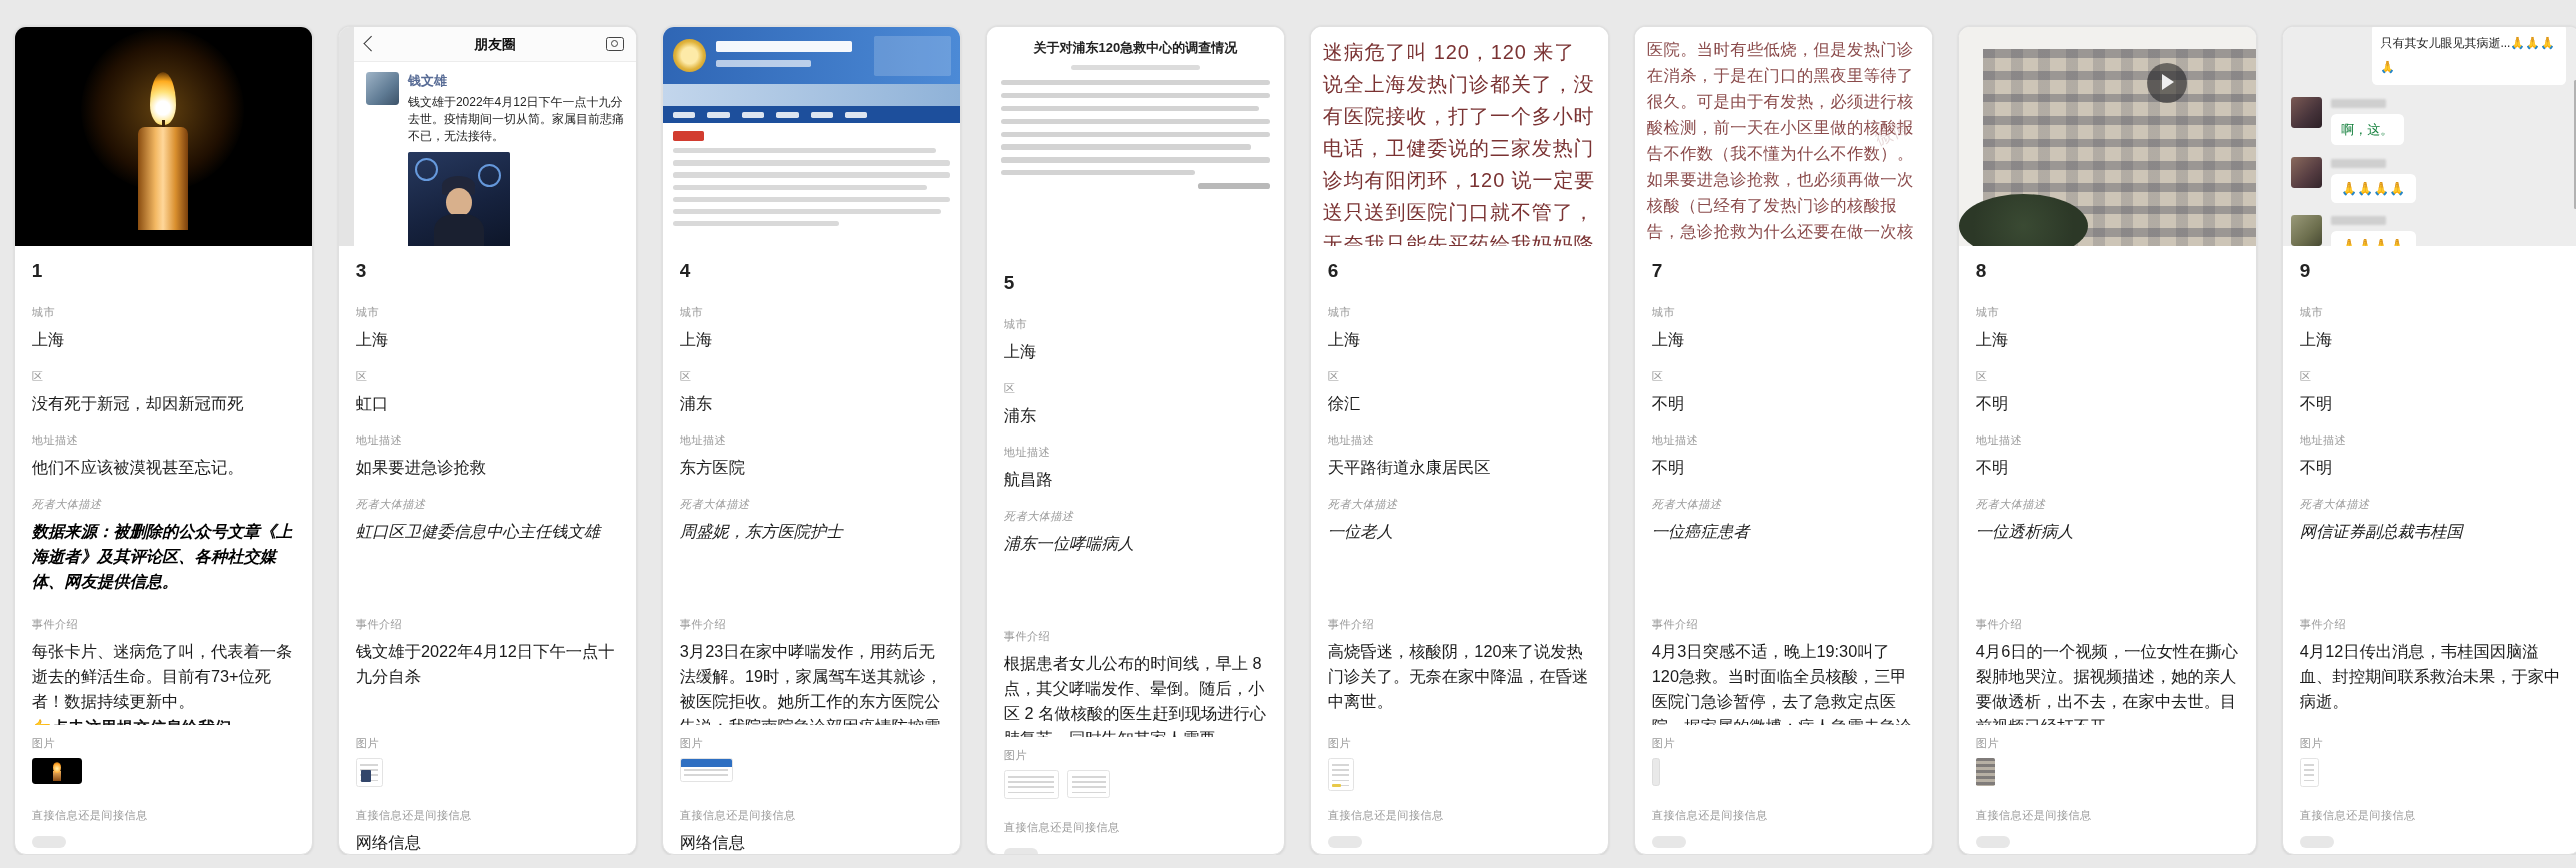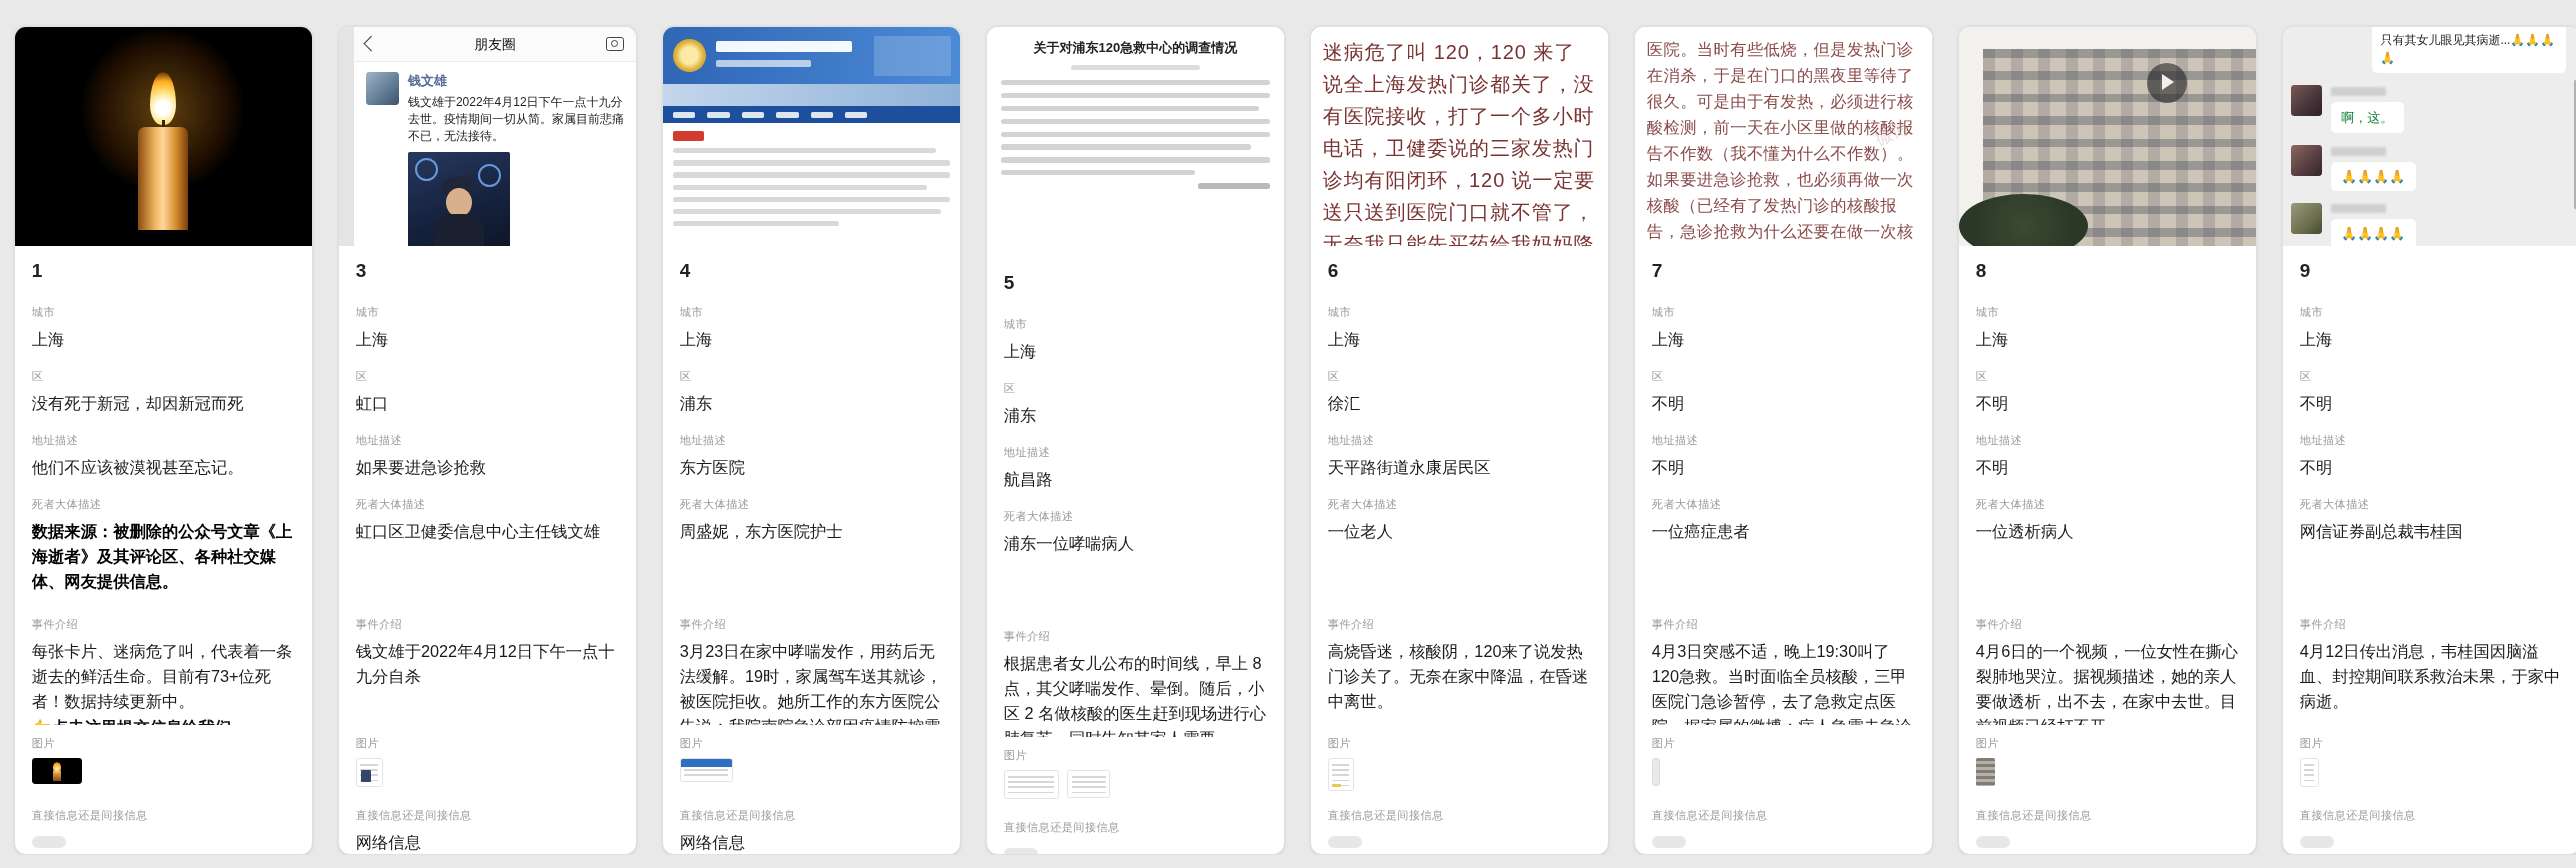--- a/index.html
+++ b/index.html
@@ -14,21 +14,21 @@
     width:299px;min-width:299px;height:829px;background:#fff;
     border:0.9px solid #e0e0e0;border-radius:12px;overflow:hidden;
     box-shadow:0 0.9px 2.6px rgba(0,0,0,.10);
     display:flex;flex-direction:column;box-sizing:border-box;
   }
   .hero{height:219px;min-height:219px;position:relative;overflow:hidden;background:#fff;}
   .cbody{padding:10.3px 17px 0;flex:1;overflow:hidden;}
   .num{font-size:19px;font-weight:bold;color:#222;margin:3.4px 0 12px;}
   .grp{overflow:hidden;}
   .g-city,.g-district,.g-address{height:64px;}
-  .g-deceased{height:120px;}
+  .g-deceased{height:120px;font-style:italic;}
   .g-event{height:119px;}
   .g-image{height:72px;}
   .g-direct{height:77px;}
   .lbl{font-size:11.2px;color:#9b9b9b;margin-bottom:7.7px;letter-spacing:0.4px;margin-top:11px;}
   .val{font-size:16.3px;color:#1b1b1b;line-height:25px;}
   .val.bold{font-weight:bold;color:#000;}
   .evt{max-height:105px;overflow:hidden;}
   .link{font-size:16.3px;line-height:26px;font-weight:bold;color:#111;text-decoration:underline;cursor:pointer;}
   .pill{width:34px;height:12px;border-radius:6px;background:#e7e7e7;margin-top:13.8px;}
 
@@ -62,21 +62,21 @@
      background:radial-gradient(circle at 50% 68%,#ffffff 0 18%,#ffe27a 42%,#ffab1f 70%,rgba(255,120,0,.15) 95%);}
   .hc-wick{position:absolute;left:50%;top:93px;width:2.6px;height:7.7px;margin-left:-0.9px;background:#3a210a;}
   .hc-body{position:absolute;left:50%;top:100px;width:50px;height:103px;margin-left:-25px;border-radius:6.9px 6.9px 0 0;
      background:linear-gradient(90deg,#8a4d10,#f3b863 35%,#ffd79a 50%,#d98f2e 75%,#7a3f0c);}
 
   
   .hero-moments{background:#e4e4e4;}
   .wc-panel{position:absolute;left:15.5px;top:0;right:0;bottom:0;background:#fff;}
   .wc-head{height:34px;background:#fbfbfb;border-bottom:0.9px solid #ececec;position:relative;}
   .wc-back{position:absolute;left:12px;top:11.2px;width:9.5px;height:9.5px;border-left:1.7px solid #333;border-bottom:1.7px solid #333;transform:rotate(45deg);}
-  .wc-title{position:absolute;left:0;right:0;top:8.6px;text-align:center;font-size:13.8px;font-weight:normal;color:#111;}
+  .wc-title{position:absolute;left:0;right:0;top:8.6px;text-align:center;font-size:13.8px;font-weight:bold;color:#111;}
   .wc-cam{position:absolute;right:12px;top:10.3px;width:15.5px;height:12px;border:1.7px solid #444;border-radius:2.6px;}
   .wc-cam::after{content:"";position:absolute;left:3.4px;top:1.7px;width:5.2px;height:5.2px;border:1.7px solid #444;border-radius:50%;}
   .wc-post{padding:10.3px 10.3px 0 12px;display:flex;}
   .wc-ava{width:33px;height:33px;border-radius:3.4px;background:linear-gradient(135deg,#9fb4c7,#5f7b94 60%,#3c5268);flex:none;}
   .wc-col{margin-left:8.6px;min-width:0;}
   .wc-name{font-size:13px;color:#576b95;font-weight:bold;margin-bottom:3.4px;}
   .wc-text{font-size:12px;line-height:17px;color:#222;}
   .wc-photo{margin-top:6.9px;width:102px;height:102px;border-radius:1.7px;position:relative;overflow:hidden;
      background:linear-gradient(160deg,#27395f,#16223e 55%,#0c1426);}
   .wc-ring{position:absolute;width:19px;height:19px;border:2.6px solid rgba(120,180,255,.8);border-radius:50%;}
@@ -116,21 +116,21 @@
      background-image:repeating-linear-gradient(180deg,rgba(80,82,95,.40) 0 8.6px,transparent 8.6px 22.4px),
                       repeating-linear-gradient(90deg,rgba(80,82,95,.22) 0 12px,transparent 12px 27.5px);}
   .vid-trees{position:absolute;left:0;bottom:-12px;width:129px;height:64px;border-radius:50%;
      background:radial-gradient(circle,#3a4a33,#2c3827 70%);}
   .vid-play{position:absolute;left:188px;top:36px;width:40px;height:40px;border-radius:50%;background:rgba(25,25,28,.55);cursor:pointer;}
   .vid-play::after{content:"";position:absolute;left:15.5px;top:11.2px;border-left:12px solid rgba(255,255,255,.9);
      border-top:8.6px solid transparent;border-bottom:8.6px solid transparent;}
 
   
   .hero-chat{background:#ededed;}
-  .ch-b0{margin:-3.4px 34px 0 89px;background:#fff;border-radius:5.2px;padding:6.9px 8.6px;font-size:12px;line-height:18px;color:#222;width:177px;}
+  .ch-b0{margin:-3.4px 34px 0 89px;background:#fff;border-radius:5.2px;padding:6.9px 8.6px;font-size:12px;line-height:24px;color:#222;width:177px;}
   .ch-row{display:flex;margin:12px 0 0 8.6px;}
   .ch-ava{width:31px;height:31px;border-radius:3.4px;flex:none;}
   .ch-a1{background:linear-gradient(135deg,#7b5a55,#46333a 60%,#2c2026);}
   .ch-a2{background:linear-gradient(135deg,#8a6a5d,#553c41 60%,#33252b);}
   .ch-a3{background:linear-gradient(135deg,#9a9a7a,#6d6f4e 60%,#474a33);}
   .ch-col{margin-left:8.6px;}
   .ch-name{width:55px;height:8.6px;background:#cfcfcf;border-radius:1.7px;margin:1.7px 0 6px;filter:blur(0.9px);}
   .ch-bub{background:#fff;border-radius:5.2px;padding:6.9px 10.3px;font-size:13px;color:#15803d;display:inline-block;}
   .ch-scroll{position:absolute;right:2.6px;top:53px;width:3.4px;height:129px;background:#b2b2b2;border-radius:1.7px;cursor:pointer;}
 </style>

